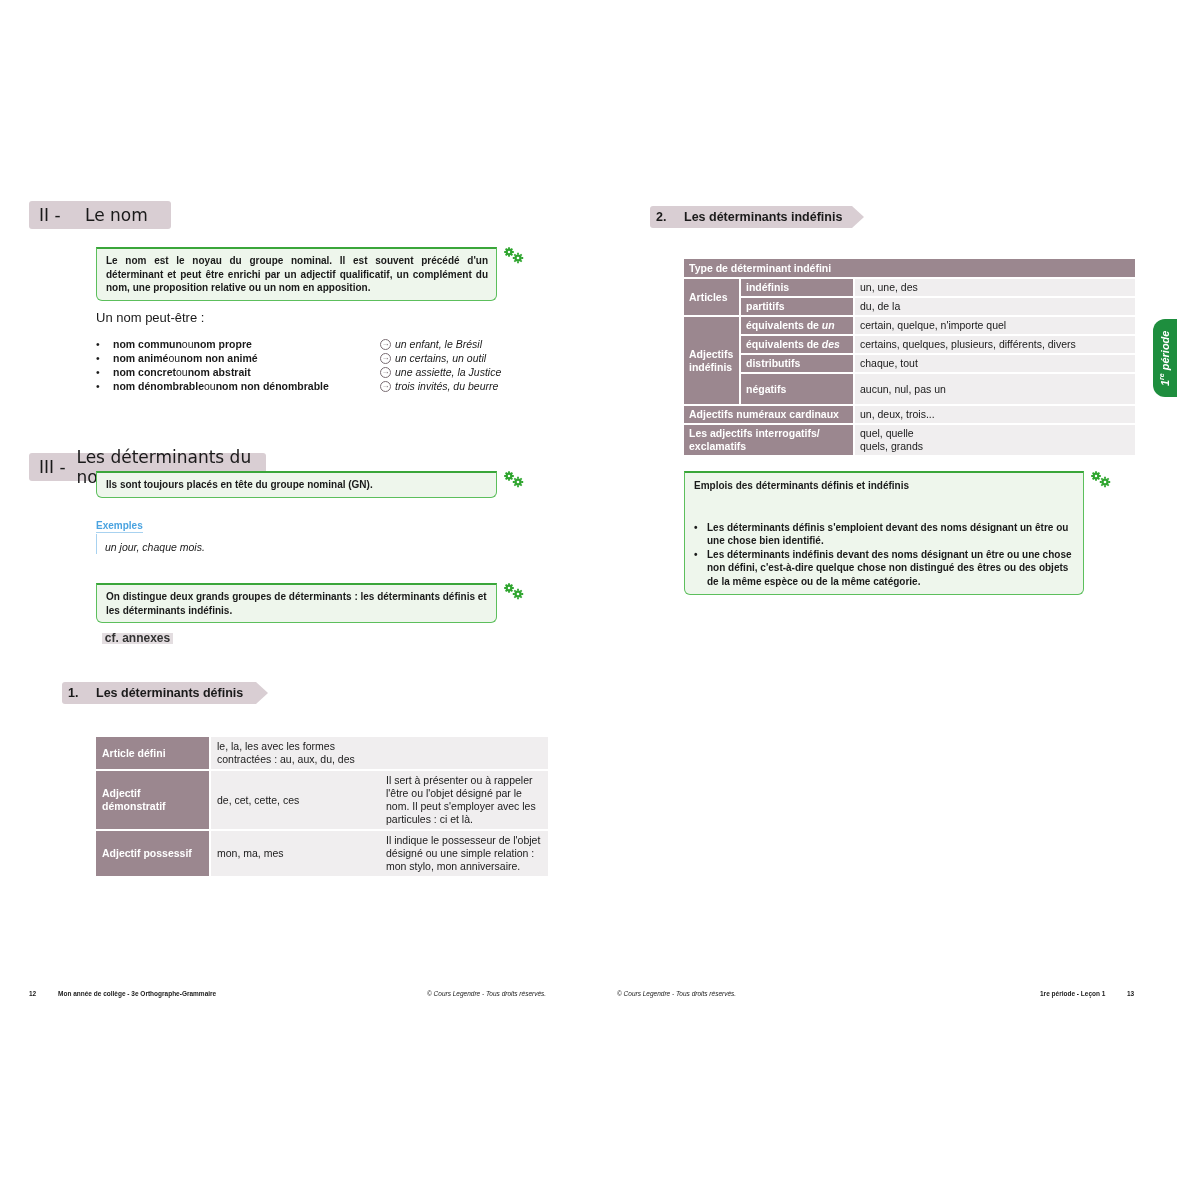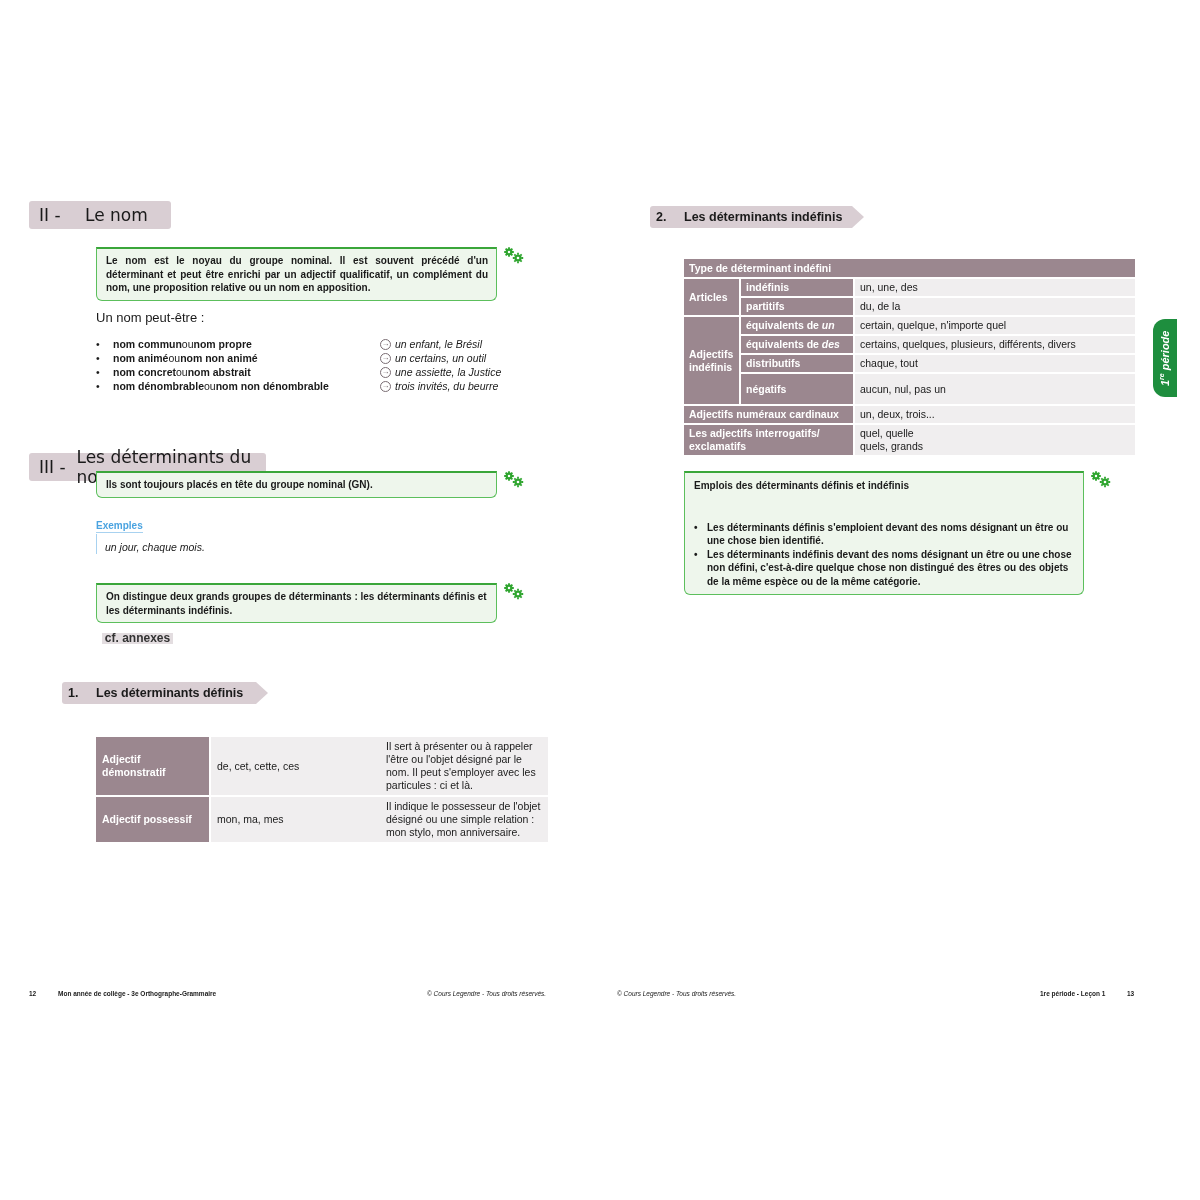--- a/index.html
+++ b/index.html
@@ -201,20 +201,25 @@
   <span>Les déterminants définis</span>
 </div>
 
 <table class="def-table" style="left:96px; top:737px; width:452px;">
   <colgroup>
       <col style="width:114px">
       <col style="width:170px">
       <col style="width:168px">
     </colgroup>
   <tbody>
+      <tr style="height:32px;">
+    <td class="hd">Article défini</td>
+    <td>le, la, les avec les formes contractées : au, aux, du, des</td>
+    <td></td>
+  </tr>
   <tr style="height:59px;">
     <td class="hd">Adjectif démonstratif</td>
     <td>de, cet, cette, ces</td>
     <td>Il sert à présenter ou à rappeler l'être ou l'objet désigné par le nom. Il peut s'employer avec les particules : ci et là.</td>
   </tr>
   <tr style="height:45px;">
     <td class="hd">Adjectif possessif</td>
     <td>mon, ma, mes</td>
     <td>Il indique le possesseur de l'objet désigné ou une simple relation : mon stylo, mon anniversaire.</td>
   </tr>

